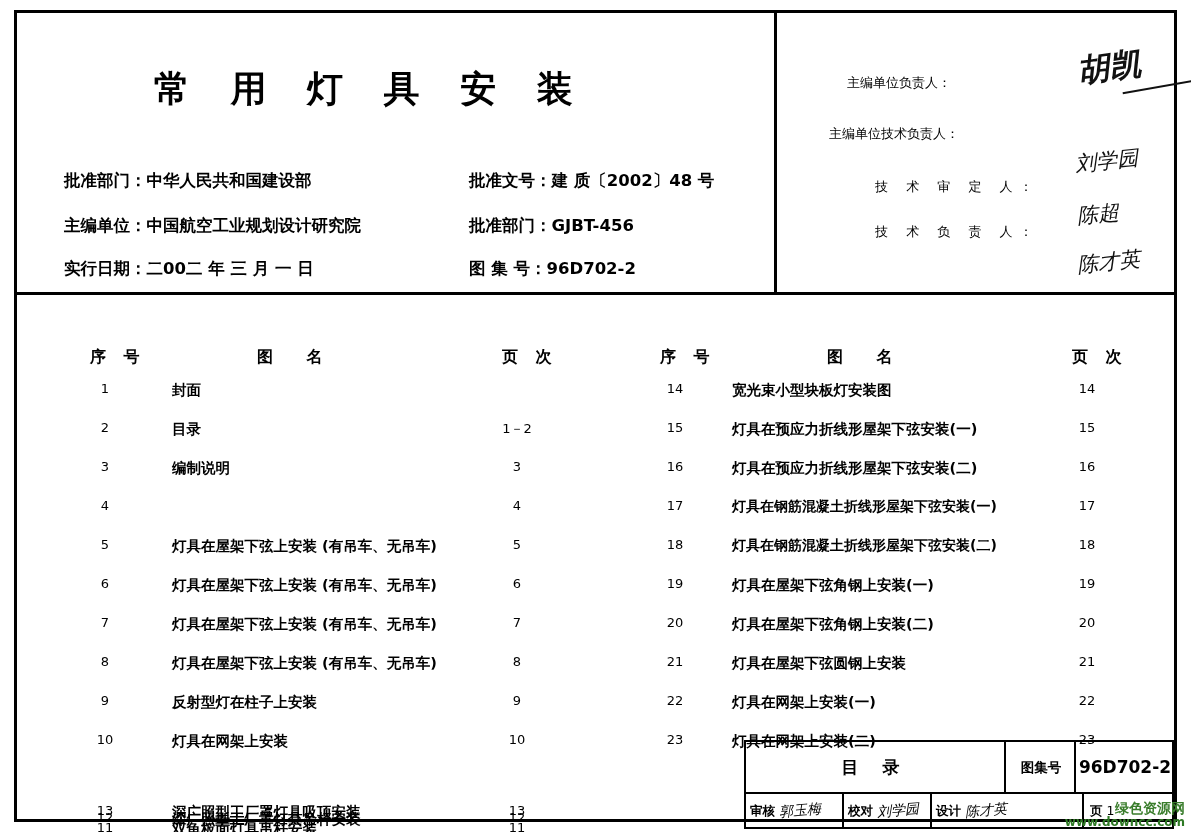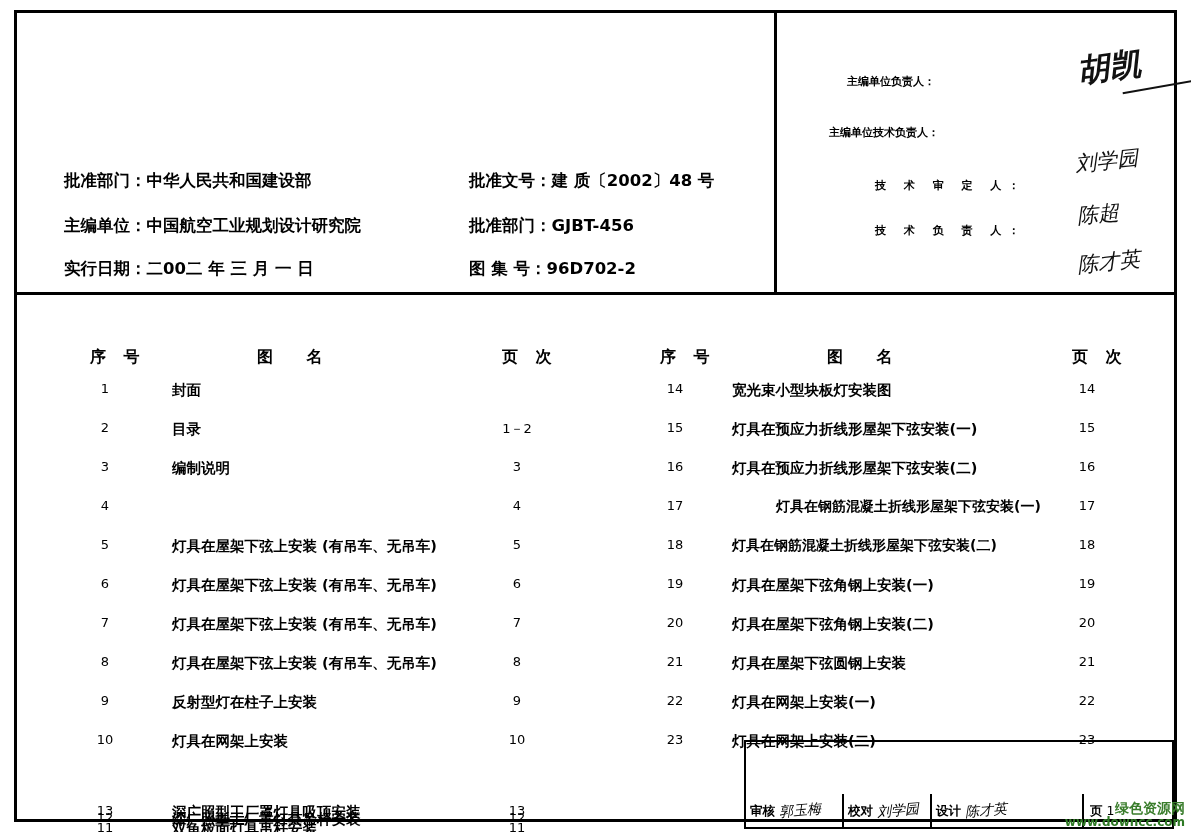--- a/index.html
+++ b/index.html
@@ -74,22 +74,22 @@
   }
   .sig-row {
     position: absolute;
     left: 0; width: 400px;
     height: 47px;
   }
   .sig-label {
     position: absolute;
     left: 70px;
     top: 0;
-    font-size: 11px;
-    font-weight: bold;
+    font-size: 13px;
+    font-weight: normal;
     white-space: nowrap;
     font-family: "DejaVu Sans", sans-serif;
   }
   .sig-label.sp1 { letter-spacing: 0px; }
   .sig-label.sp2 { letter-spacing: 7px; left: 70px; margin-left: 28px; }
   .sign {
     position: absolute;
     font-family: "Liberation Serif", serif;
     font-style: italic;
     font-size: 21px;
@@ -261,20 +261,21 @@
 </head>
 <body>
 
 <div class="page">
 
   <div class="frame-outer"></div>
 
   <div class="header-block">
 
     <div class="header-left">
+      <div class="doc-title">常 用 灯 具 安 装</div>
 
       <div class="meta m1">
         <span class="lbl">批准部门：</span><span>中华人民共和国建设部</span>
       </div>
       <div class="meta m2">
         <span class="lbl">主编单位：</span><span>中国航空工业规划设计研究院</span>
       </div>
       <div class="meta m3">
         <span class="lbl">实行日期：</span><span>二00二 年 三 月 一 日</span>
       </div>
@@ -408,21 +409,21 @@
         <span class="toc-name">灯具在预应力折线形屋架下弦安装(一)</span>
         <span class="toc-page">15</span>
       </div>
       <div class="toc-item" style="top:164px;">
         <span class="toc-seq">16</span>
         <span class="toc-name">灯具在预应力折线形屋架下弦安装(二)</span>
         <span class="toc-page">16</span>
       </div>
       <div class="toc-item" style="top:203px;">
         <span class="toc-seq">17</span>
-        <span class="toc-name" style="font-size:14px;margin-left:44px;">灯具在钢筋混凝土折线形屋架下弦安装(一)</span>
+        <span class="toc-name" style="font-size:14px;">灯具在钢筋混凝土折线形屋架下弦安装(一)</span>
         <span class="toc-page">17</span>
       </div>
       <div class="toc-item" style="top:242px;">
         <span class="toc-seq">18</span>
         <span class="toc-name" style="font-size:14px;">灯具在钢筋混凝土折线形屋架下弦安装(二)</span>
         <span class="toc-page">18</span>
       </div>
       <div class="toc-item" style="top:281px;">
         <span class="toc-seq">19</span>
         <span class="toc-name">灯具在屋架下弦角钢上安装(一)</span>
@@ -445,20 +446,25 @@
       </div>
       <div class="toc-item" style="top:437px;">
         <span class="toc-seq">23</span>
         <span class="toc-name">灯具在网架上安装(二)</span>
         <span class="toc-page">23</span>
       </div>
     </div>
   </div>
 
   <div class="title-block">
+    <div class="tb-mainrow">
+      <div class="tb-name">目  录</div>
+      <div class="tb-atlas-label">图集号</div>
+      <div class="tb-atlas-no">96D702-2</div>
+    </div>
     <div class="tb-botrow">
       <div class="tb-cell c1">
         <span class="cl">审核</span>
         <span class="sg">郭玉梅</span>
       </div>
       <div class="tb-cell c2">
         <span class="cl">校对</span>
         <span class="sg">刘学园</span>
       </div>
       <div class="tb-cell c3">

